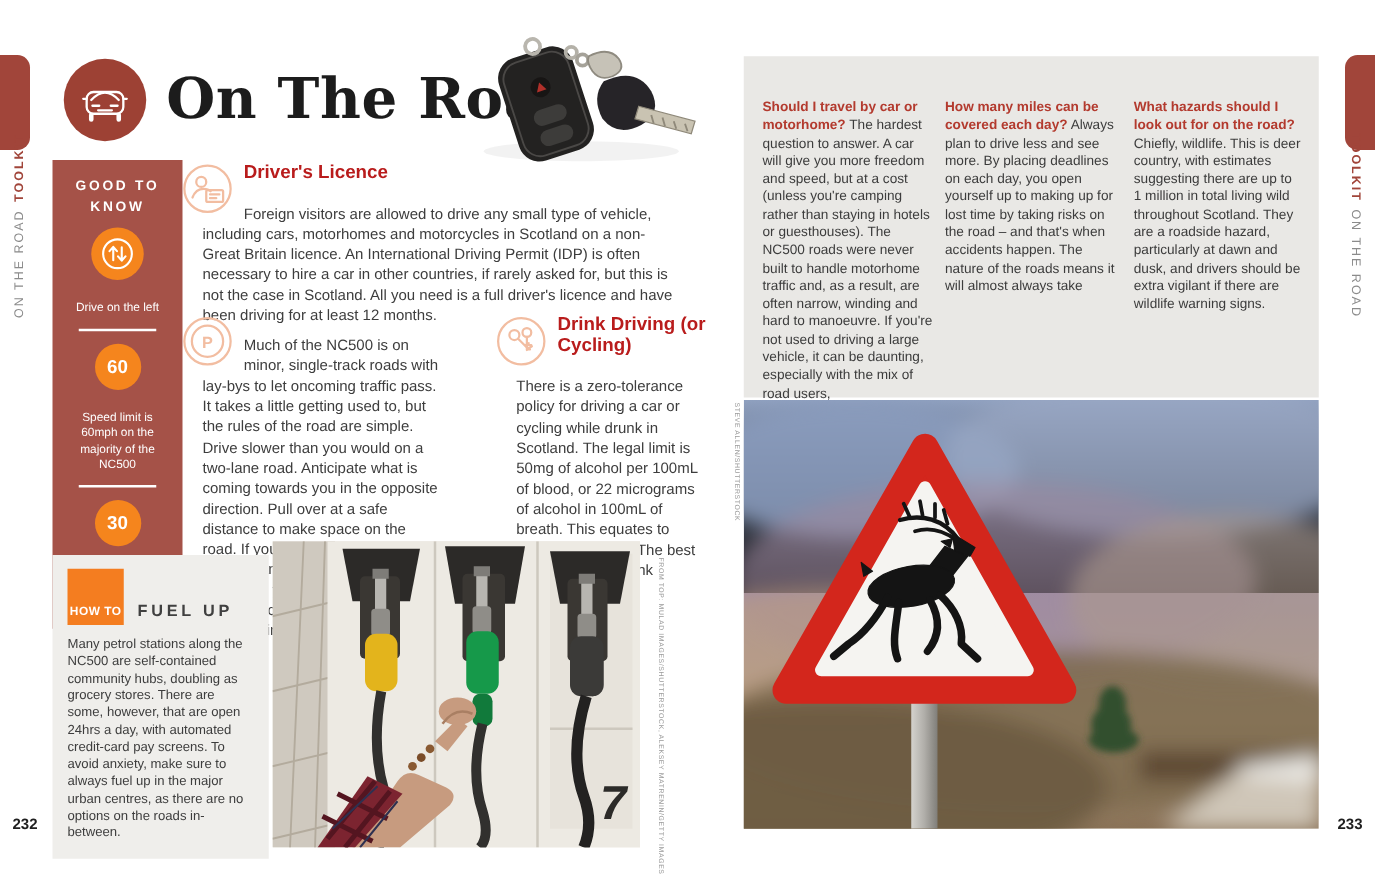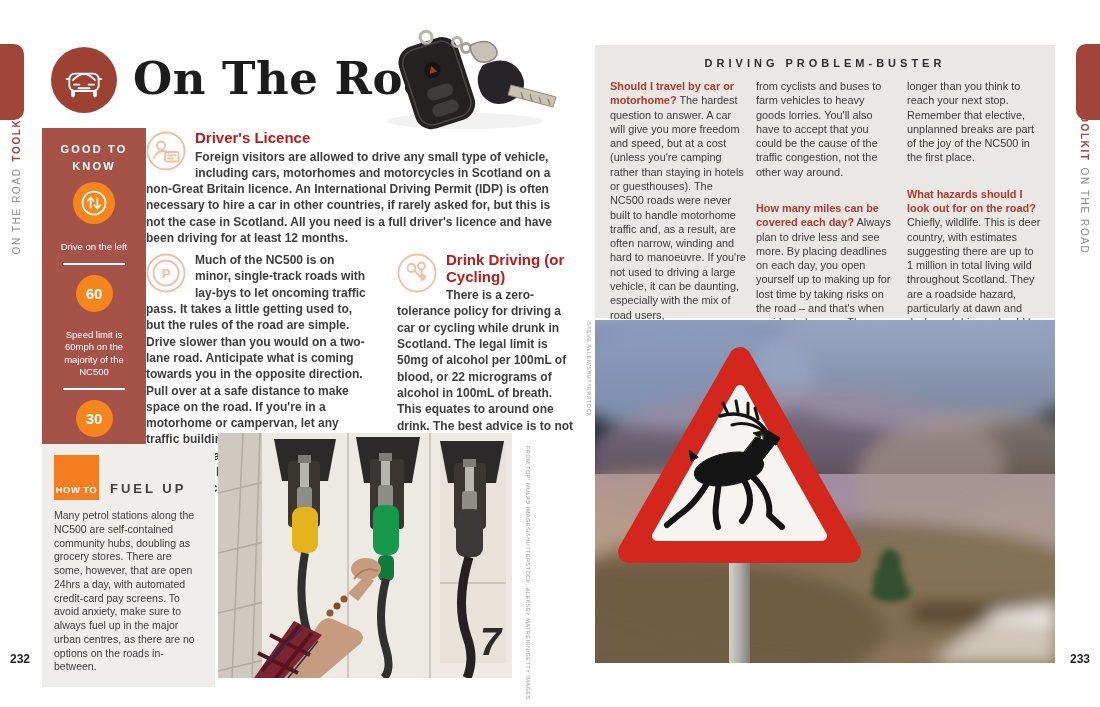--- a/index.html
+++ b/index.html
@@ -33,21 +33,21 @@
               display:flex;align-items:center;justify-content:center;flex:none;}
   .c-drive{width:42px;height:42px;margin-top:8px;}
   .c-speed{width:37px;height:37px;font-size:15px;margin-top:2px;}
   .gtk-caption{font-size:9.5px;line-height:1.32;margin-top:17px;}
   .gtk-divider{width:62px;height:2px;background:#fff;margin:9px 0 8px;}
 
   
   .sec{position:absolute;}
   .sec-icon{float:left;width:40px;height:40px;margin:1px 9px 2px 0;}
   .sec h3{margin:0 0 2px;font-size:15px;line-height:1.1;color:#b91c1c;}
-  .sec p{margin:0;font-size:12px;line-height:1.36;font-weight:bold;}
+  .sec p{margin:16px;font-size:12px;line-height:1.36;}
   #sec-licence{left:146px;top:130px;width:414px;}
   #sec-layby{left:146px;top:252px;width:221px;}
   #sec-drink{left:397px;top:252px;width:183px;}
 
   
   .howto{position:absolute;left:42px;top:444px;width:173px;background:#efeeeb;
          padding:11px 12px 13px;box-sizing:border-box;}
   .howto-head{display:flex;align-items:flex-end;gap:11px;}
   .howto-badge{width:45px;height:45px;background:#f47d20;color:#fff;display:flex;
                align-items:flex-end;justify-content:center;font-size:9.5px;font-weight:bold;
@@ -230,30 +230,27 @@
     <path d="M48 230 L84 196 M70 245 L100 208" stroke="#2e3050" stroke-width="1.6"></path>
     <circle cx="112" cy="180" r="3.5" fill="#8a5a32"></circle>
       <circle cx="119" cy="173" r="3.5" fill="#7a4c28"></circle>
       <circle cx="126" cy="166" r="3.5" fill="#8a5a32"></circle>
   </svg>
 
   <div class="credit" id="credit-left">FROM TOP: MULAD IMAGES/SHUTTERSTOCK, ALEKSEY MATRENIN/GETTY IMAGES</div>
   <div class="pagenum left">232</div>
 
   <div class="qa-panel">
-    <div class="qa-header">DRIVING PROBLEM-BUSTER</div>
     <div class="qa-col" id="col1">
       <p><strong>Should I travel by car or motorhome?</strong> <span>The hardest question to answer. A car will give you more freedom and speed, but at a cost (unless you're camping rather than staying in hotels or guesthouses). The NC500 roads were never built to handle motorhome traffic and, as a result, are often narrow, winding and hard to manoeuvre. If you're not used to driving a large vehicle, it can be daunting, especially with the mix of road users,</span></p>
     </div>
     <div class="qa-col" id="col2">
-      <p><span>from cyclists and buses to farm vehicles to heavy goods lorries. You'll also have to accept that you could be the cause of the traffic congestion, not the other way around.</span></p>
       <p><strong>How many miles can be covered each day?</strong> <span>Always plan to drive less and see more. By placing deadlines on each day, you open yourself up to making up for lost time by taking risks on the road – and that's when accidents happen. The nature of the roads means it will almost always take</span></p>
     </div>
     <div class="qa-col" id="col3">
-      <p><span>longer than you think to reach your next stop. Remember that elective, unplanned breaks are part of the joy of the NC500 in the first place.</span></p>
       <p><strong>What hazards should I look out for on the road?</strong> <span>Chiefly, wildlife. This is deer country, with estimates suggesting there are up to 1 million in total living wild throughout Scotland. They are a roadside hazard, particularly at dawn and dusk, and drivers should be extra vigilant if there are wildlife warning signs.</span></p>
     </div>
   </div>
 
   <svg class="deer-photo" viewBox="0 0 460 343" preserveAspectRatio="none">
     <defs>
       <linearGradient id="bgGrad" x1="0" y1="0" x2="0" y2="1">
         <stop offset="0" stop-color="#8fa0bf"></stop>
           <stop offset="0.45" stop-color="#a violet"></stop>
         <stop offset="0.45" stop-color="#a08fa4"></stop>

